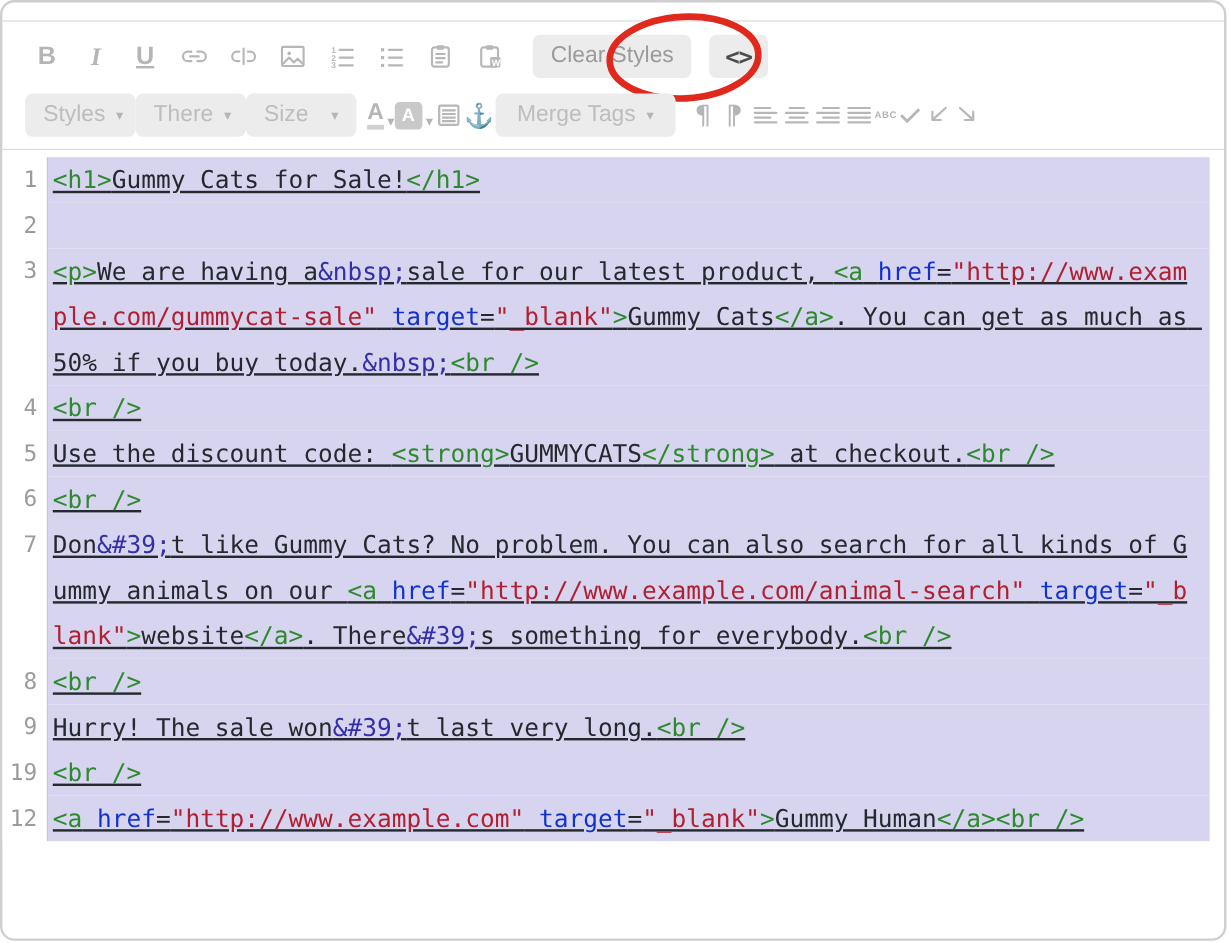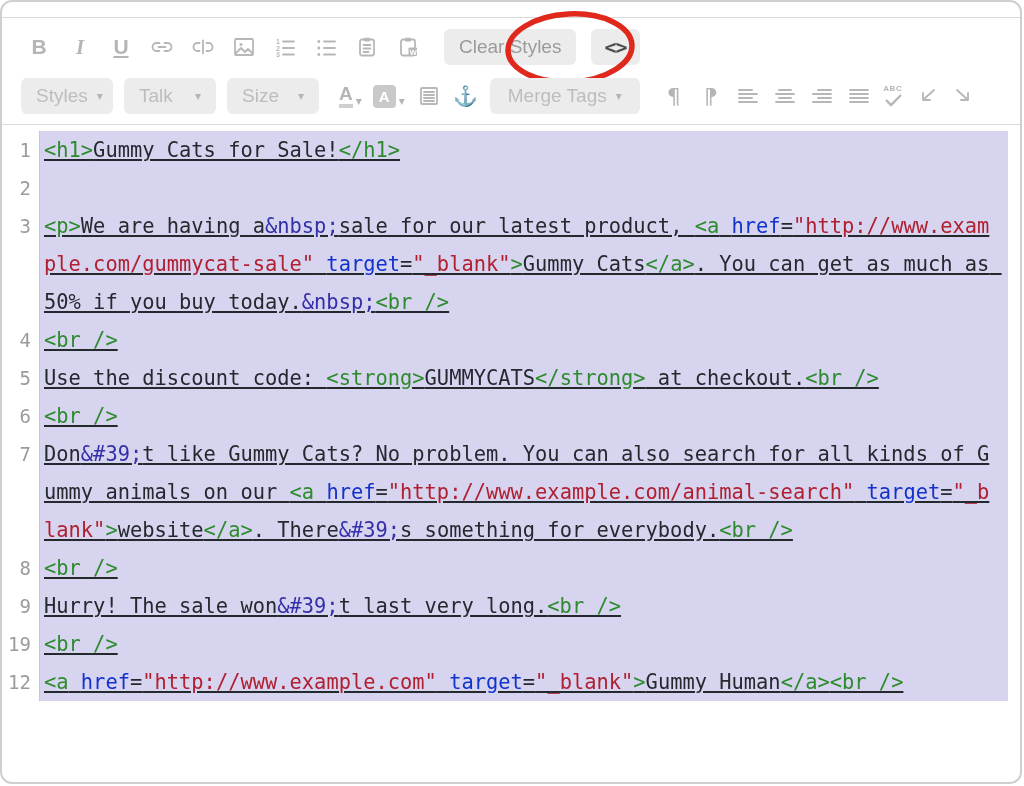--- a/index.html
+++ b/index.html
@@ -3,42 +3,42 @@
 <meta charset="utf-8">
 <style>
   * { margin:0; padding:0; box-sizing:border-box; }
   html,body { width:1024px; height:786px; background:#fff; font-family:"Liberation Sans", sans-serif; }
   #frame { position:absolute; left:0; top:0; width:1022px; height:784px; border:2px solid #cfcfcf;
            border-radius:12px; background:#fff; overflow:hidden; }
   .hr-line { position:absolute; left:0; width:100%; height:1px; background:#dadada; }
 
   
   #row1 { position:absolute; left:24px; top:24px; height:42px; display:flex; align-items:center; gap:15px; }
-  #row2 { position:absolute; left:19px; top:74px; height:40px; display:flex; align-items:center; gap:11px; }
+  #row2 { position:absolute; left:19px; top:74px; height:40px; display:flex; align-items:center; }
   .ticon { width:26px; height:28px; display:flex; align-items:center; justify-content:center;
            color:#b5b5b5; font-size:21px; font-weight:bold; cursor:pointer; }
   .ticon svg { stroke:#b7b7b7; fill:none; stroke-width:1.8; stroke-linecap:round; stroke-linejoin:round; }
   .btn { background:#ececec; border:none; border-radius:6px; height:36px; padding:4px 15px;
          font-family:"Liberation Sans", sans-serif; font-size:19px; color:#9b9b9b; cursor:pointer;
          display:flex; align-items:center; gap:9px; }
   .btn.disabled { color:#bdbdbd; }
   .caret { font-size:12px; color:#b5b5b5; }
   #src-btn { font-family:"DejaVu Sans Mono", monospace; font-weight:bold; font-size:20px;
              color:#4d4d4d; padding:0 13px; letter-spacing:-1px; }
   .dd { width:92px; justify-content:space-between; }
   .ital { font-family:"Liberation Serif", serif; font-style:italic; font-weight:bold; }
   .undl { text-decoration:underline; font-weight:bold; }
   .color-icon { display:flex; align-items:flex-end; gap:3px; cursor:pointer; }
   .A-under { font-size:19px; font-weight:bold; color:#b5b5b5; line-height:1;
              border-bottom:4px solid #cfcfcf; padding-bottom:1px; }
   .A-box { width:23px; height:23px; background:#c9c9c9; border-radius:4px; color:#fff;
            font-size:15px; font-weight:bold; display:flex; align-items:center; justify-content:center; }
   .pilcrow { font-size:22px; font-weight:normal; font-family:"DejaVu Sans", sans-serif; }
   .mirror { transform:scaleX(-1); }
-  .abc { display:flex; flex-direction:column; align-items:center; line-height:1; cursor:pointer; }
+  .abc { display:flex; flex-direction:row; align-items:center; line-height:1; cursor:pointer; }
   .abc .t { font-size:8px; font-weight:bold; color:#b5b5b5; letter-spacing:0.5px; }
   #annotation { position:absolute; left:500px; top:6px; width:140px; height:80px; pointer-events:none; }
 
   
   #code-area { position:absolute; left:0; top:123px; width:100%; padding-top:6px; background:#fff;
                font-family:"DejaVu Sans Mono", monospace; font-size:20.4px; line-height:38px; }
   .code-line { display:flex; }
   .ln { flex:0 0 38px; text-align:right; padding-right:8px; color:#9b9b9b; font-size:19px;
         border-right:1px solid #c7c7c7; user-select:none; }
   .code { width:calc(78ch + 10px); padding:0 6px 0 4px; background:var(--sel,#d7d4f0);
@@ -123,21 +123,21 @@
   <svg id="annotation" viewBox="0 0 140 80">
     <ellipse cx="68" cy="40" rx="62" ry="34" fill="none" stroke="#e0281c" stroke-width="5.5" transform="rotate(-3 68 40)"></ellipse>
   </svg>
 
   <div id="row2">
     <button class="btn dd disabled">
         <span>Styles</span>
         <span class="caret">▾</span>
       </button>
     <button class="btn dd disabled">
-        <span>Talk</span>
+        <span>There</span>
         <span class="caret">▾</span>
       </button>
     <button class="btn dd disabled">
         <span>Size</span>
         <span class="caret">▾</span>
       </button>
 
     <div class="color-icon" style="margin-left:9px">
       <span class="A-under">A</span>
       <span class="caret">▾</span>

